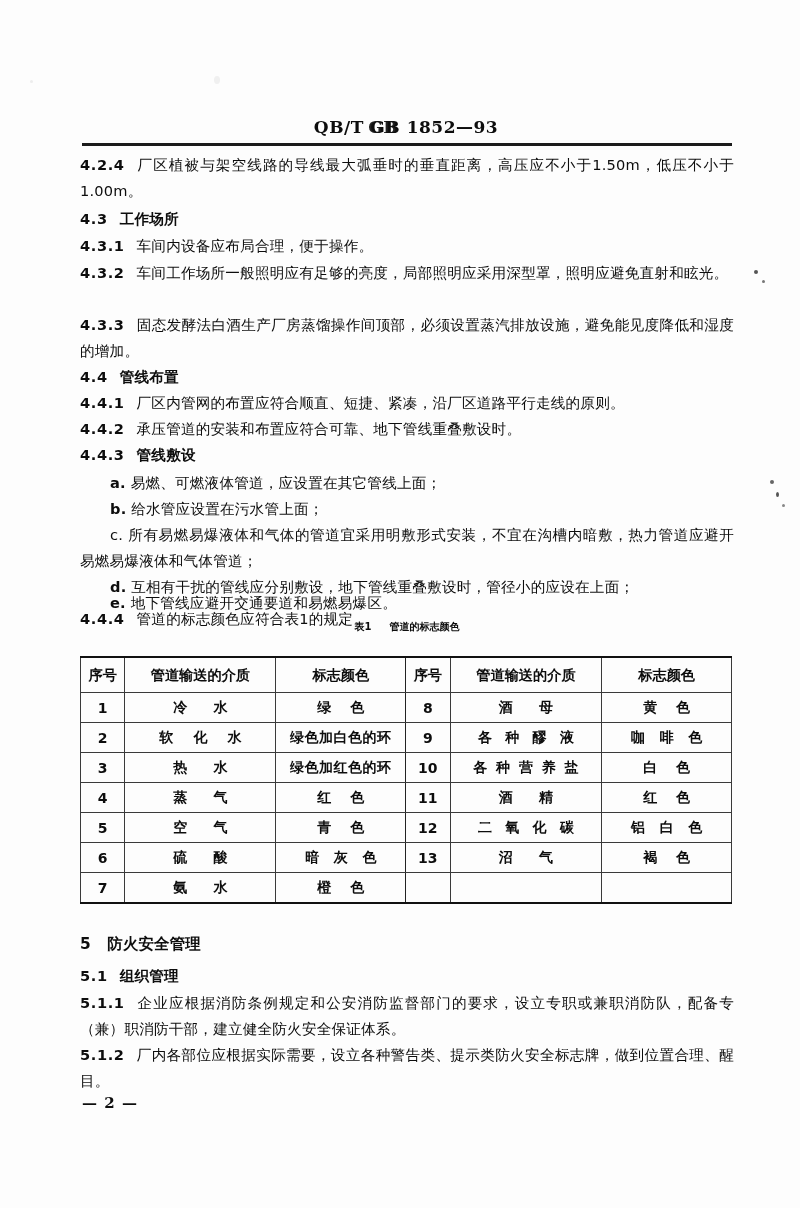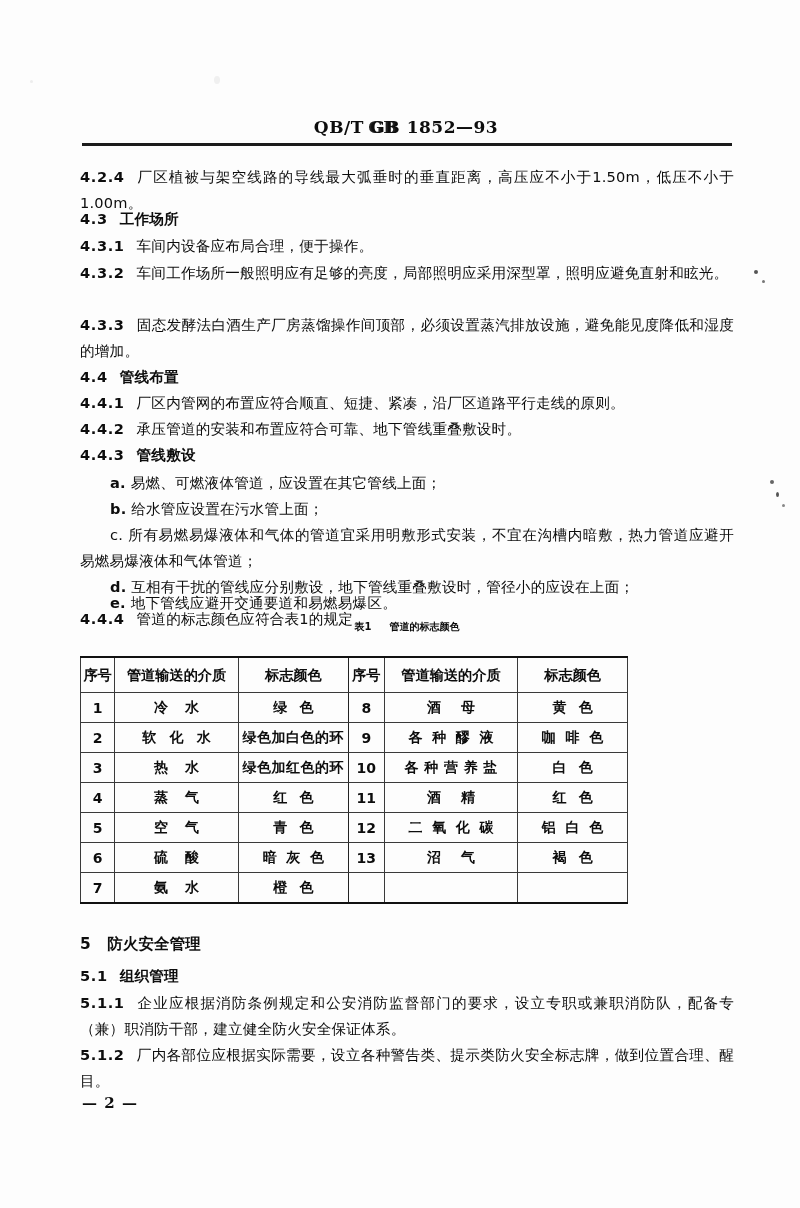--- a/index.html
+++ b/index.html
@@ -122,21 +122,21 @@
     font-weight: 700;
     font-family: "DejaVu Sans", "Liberation Sans", sans-serif;
   }
   #tblcap .capgap { display:inline-block; width: 18px; }
 
   
   #tbl {
     position: absolute;
     left: 80px;
     top: 656px;
-    width: 548px;
+    width: 652px;
     border-collapse: collapse;
     font-size: 14px;
     font-family: "DejaVu Sans", "Liberation Sans", sans-serif;
   }
   #tbl td, #tbl th {
     border: 1px solid #3a3a3a;
     padding: 0;
     height: 29px;
     text-align: center;
     font-weight: 700;
@@ -188,21 +188,21 @@
       <span>QB/T</span>
       <span class="gap"> </span>
       <span class="blot">
         <span>GB</span><span class="over">GB</span>
       </span>
       <span class="gap"> </span>
       <span>1852—93</span>
     </div>
     <div id="headrule"></div>
 
-    <div class="block" style="top:152px;margin-top:12px;">
+    <div class="block" style="top:152px;">
       <span class="num">4.2.4</span><span class="gap"></span><span>厂区植被与架空线路的导线最大弧垂时的垂直距离，高压应不小于1.50m，低压不小于1.00m。</span>
     </div>
 
     <div class="block hd" style="top:206px;">
       <span class="num">4.3</span><span class="gap"></span><span>工作场所</span>
     </div>
 
     <div class="block" style="top:233px;">
       <span class="num">4.3.1</span><span class="gap"></span><span>车间内设备应布局合理，便于操作。</span>
     </div>

